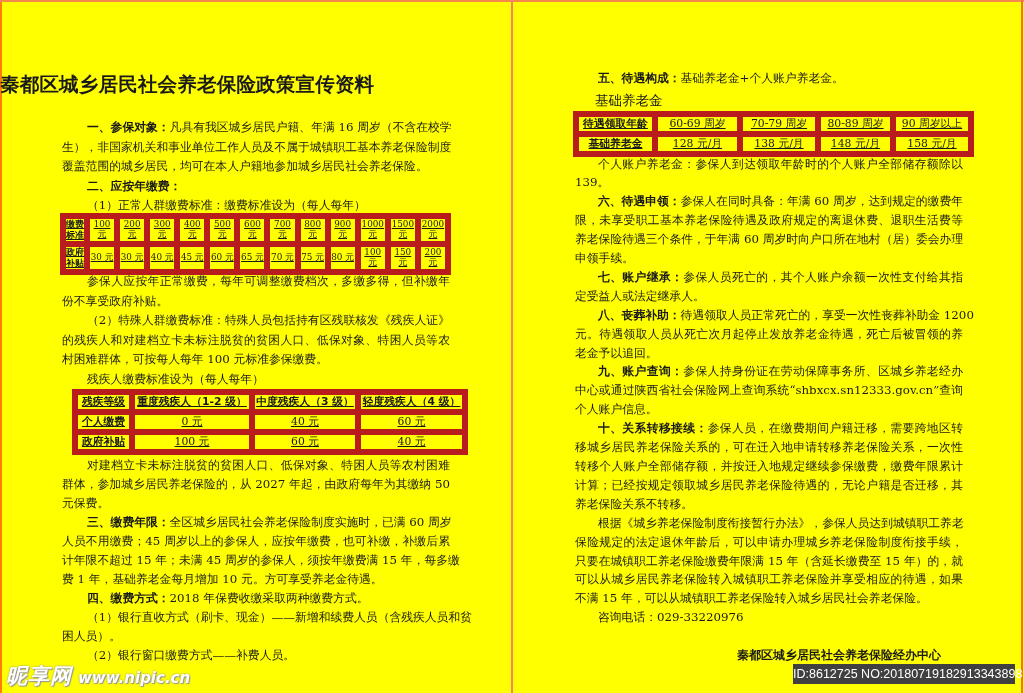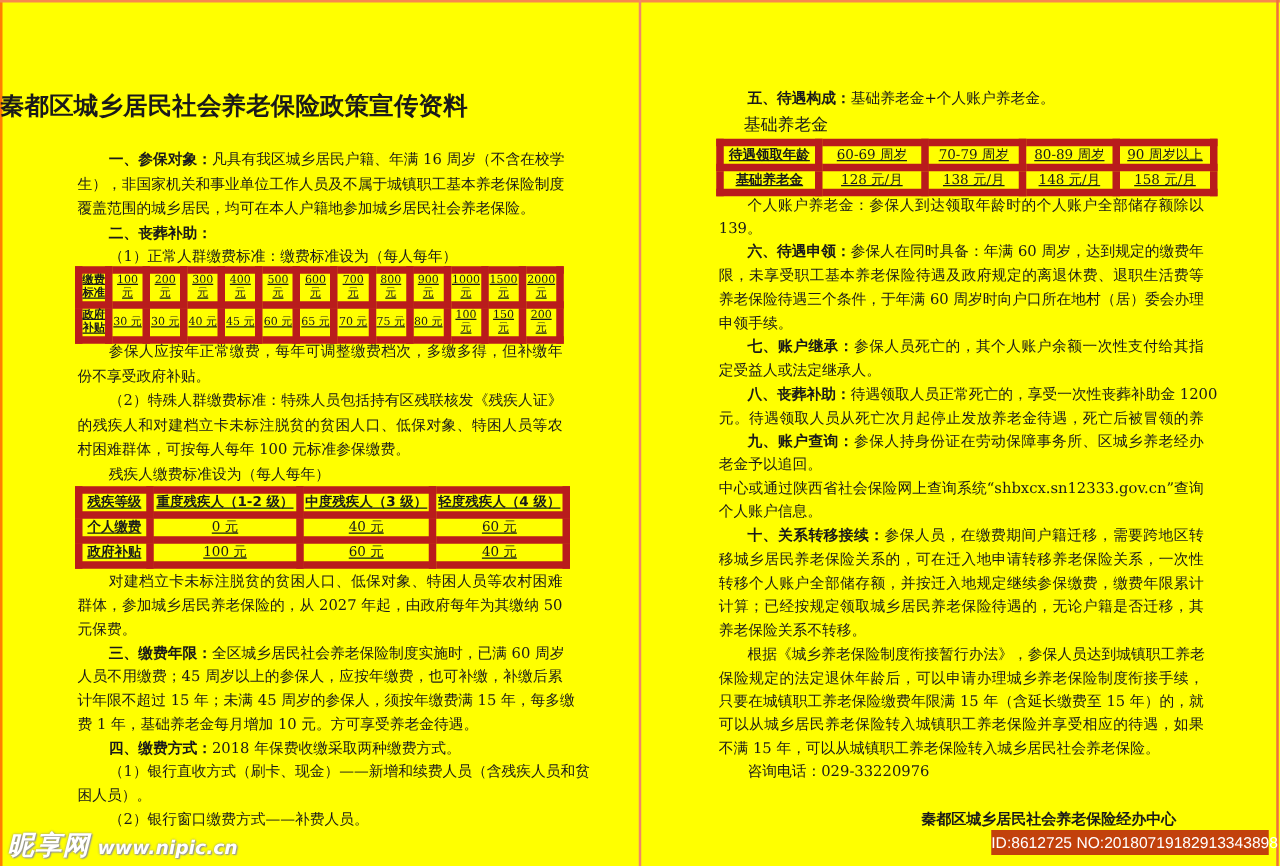--- a/index.html
+++ b/index.html
@@ -23,32 +23,32 @@
   .ln { white-space: nowrap; text-align: justify; text-align-last: justify; overflow: visible; }
   .ln.end { text-align-last: left; }
   .ind { padding-left: 25px; }
   .ind-r { padding-left: 23px; }
   .hd { font-family: "DejaVu Sans", "Liberation Sans", sans-serif; font-weight: bold; }
 
   table { border-collapse: collapse; position: absolute; table-layout: fixed; }
   td { border: 6px solid #b91c1c; text-align: center; vertical-align: middle; padding: 0; text-decoration: underline; }
   table.t1 { left: 60px; top: 213px; width: 391px; height: 57px; border: 1.5px solid #222; font-size: 8.8px; }
   table.t1 td.lbl { font-family: "DejaVu Sans", "Liberation Sans", sans-serif; font-weight: bold; font-size: 9px; line-height: 11px; word-break: break-all; margin-top: 33px; }
-  table.t2 { left: 60px; top: 389px; width: 391px; height: 65px; border: 1.5px solid #222; font-size: 10.8px; }
+  table.t2 { left: 72px; top: 389px; width: 391px; height: 65px; border: 1.5px solid #222; font-size: 10.8px; }
   table.t3 { left: 573px; top: 111px; width: 395px; height: 41px; border: 1.5px solid #222; font-size: 10.8px; }
   td.b { font-family: "DejaVu Sans", "Liberation Sans", sans-serif; font-weight: bold; }
 
   .subtitle { position: absolute; left: 595px; top: 91px; font-size: 13.5px; line-height: 18px; }
   .footer-org {
     position: absolute; left: 737px; top: 647px; font-size: 12px; line-height: 16px;
     font-family: "DejaVu Sans", "Liberation Sans", sans-serif; font-weight: bold; letter-spacing: 0px;
   }
   .stamp {
     position: absolute; left: 793px; top: 664px; width: 222px; height: 20px;
-    background: #c2410c; color: #FFFFFF; font-size: 12.5px; line-height: 20px;
+    background: #404040; color: #FFFFFF; font-size: 12.5px; line-height: 20px;
     font-family: "Liberation Sans", "DejaVu Sans", sans-serif; text-align: center; white-space: nowrap;
   }
   .watermark {
     position: absolute; left: 6px; top: 662px; height: 22px; white-space: nowrap;
     color: #FFFFFF; font-style: italic; font-weight: bold;
     font-family: "DejaVu Sans", "Liberation Sans", sans-serif;
     text-shadow: 0 0 2px #8a8a8a, 1px 1px 1px #9a9a9a;
   }
   .watermark .brand { font-size: 21px; letter-spacing: 1px; }
   .watermark .url { font-size: 15px; margin-left: 6px; }
@@ -61,21 +61,21 @@
 <div class="edge edge-mid"></div>
 <div class="edge edge-right"></div>
 
 <div>
   <div class="title">秦都区城乡居民社会养老保险政策宣传资料</div>
 
   <div class="block" style="left:62px; top:118px; line-height:19.5px;">
     <div class="ln ind"><span class="hd">一、参保对象：</span><span>凡具有我区城乡居民户籍、年满 16 周岁（不含在校学</span></div>
     <div class="ln">生），非国家机关和事业单位工作人员及不属于城镇职工基本养老保险制度</div>
     <div class="ln end">覆盖范围的城乡居民，均可在本人户籍地参加城乡居民社会养老保险。</div>
-    <div class="ln end ind"><span class="hd">二、丧葬补助：</span></div>
+    <div class="ln end ind"><span class="hd">二、应按年缴费：</span></div>
     <div class="ln end ind">（1）正常人群缴费标准：缴费标准设为（每人每年）</div>
   </div>
 
   <table class="t1">
     <colgroup>
         <col style="width:24px">
         <col span="12">
       </colgroup>
     <tbody>
         <tr>
@@ -203,23 +203,23 @@
     <div class="ln ind-r"><span class="hd">六、待遇申领：</span><span>参保人在同时具备：年满 60 周岁，达到规定的缴费年</span></div>
     <div class="ln">限，未享受职工基本养老保险待遇及政府规定的离退休费、退职生活费等</div>
     <div class="ln">养老保险待遇三个条件，于年满 60 周岁时向户口所在地村（居）委会办理</div>
     <div class="ln end">申领手续。</div>
 
     <div class="ln ind-r"><span class="hd">七、账户继承：</span><span>参保人员死亡的，其个人账户余额一次性支付给其指</span></div>
     <div class="ln end">定受益人或法定继承人。</div>
 
     <div class="ln ind-r"><span class="hd">八、丧葬补助：</span><span>待遇领取人员正常死亡的，享受一次性丧葬补助金 1200</span></div>
     <div class="ln">元。待遇领取人员从死亡次月起停止发放养老金待遇，死亡后被冒领的养</div>
+    <div class="ln end">老金予以追回。</div>
+
     <div class="ln ind-r"><span class="hd">九、账户查询：</span><span>参保人持身份证在劳动保障事务所、区城乡养老经办</span></div>
-
-    <div class="ln end">老金予以追回。</div>
     <div class="ln">中心或通过陕西省社会保险网上查询系统“shbxcx.sn12333.gov.cn”查询</div>
     <div class="ln end">个人账户信息。</div>
 
     <div class="ln ind-r"><span class="hd">十、关系转移接续：</span><span>参保人员，在缴费期间户籍迁移，需要跨地区转</span></div>
     <div class="ln">移城乡居民养老保险关系的，可在迁入地申请转移养老保险关系，一次性</div>
     <div class="ln">转移个人账户全部储存额，并按迁入地规定继续参保缴费，缴费年限累计</div>
     <div class="ln">计算；已经按规定领取城乡居民养老保险待遇的，无论户籍是否迁移，其</div>
     <div class="ln end">养老保险关系不转移。</div>
 
     <div class="ln ind-r">根据《城乡养老保险制度衔接暂行办法》，参保人员达到城镇职工养老</div>

